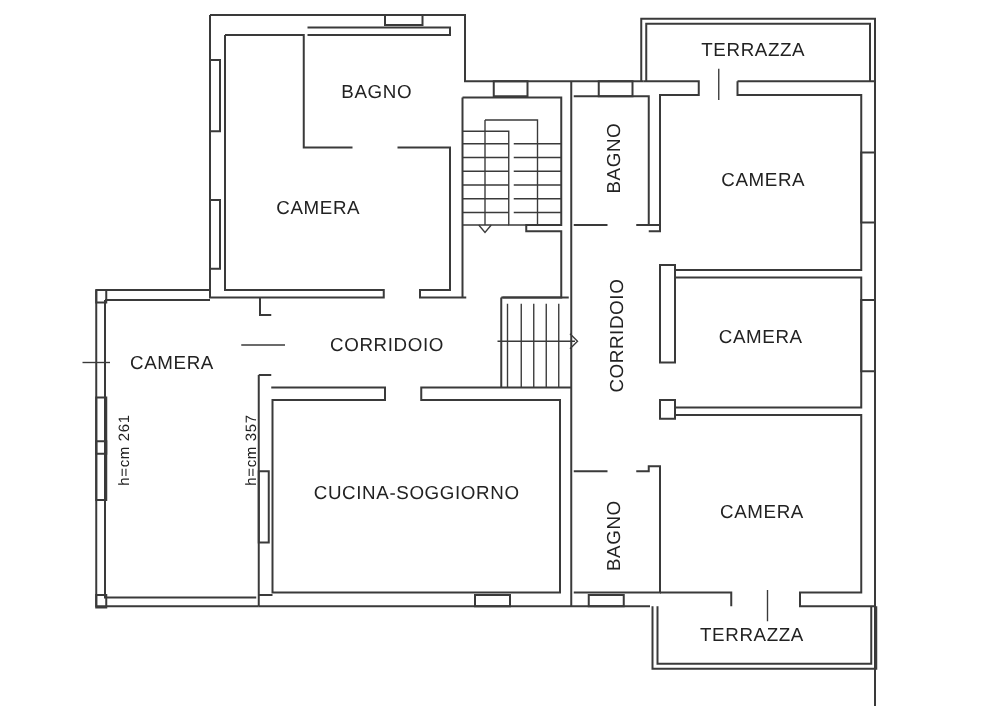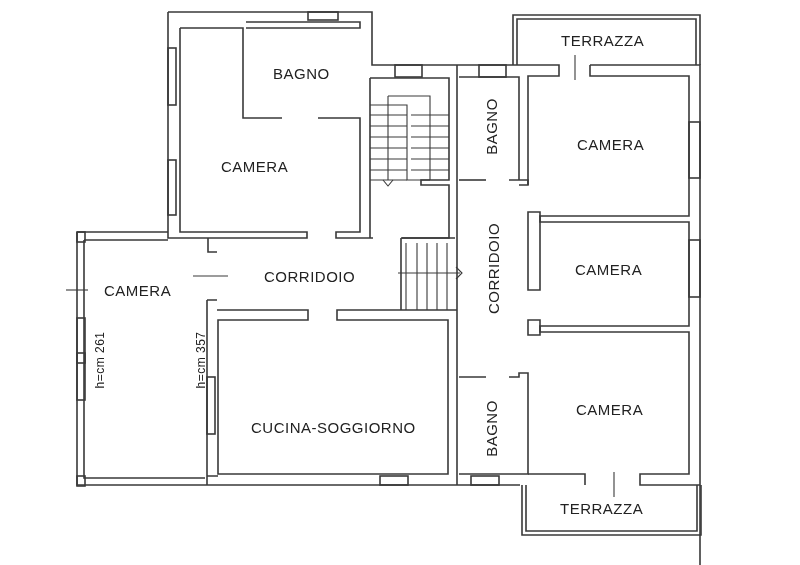--- a/index.html
+++ b/index.html
@@ -74,21 +74,21 @@
 
   <path class="w" d="M513,65 L513,15 L700,15 L700,65 M517,65 L517,19 L696,19 L696,65"></path>
 
   <path class="w" d="M522,485 L522,535 L701,535 L701,485 M526,485 L526,531 L697,531 L697,485"></path>
 </svg>
 
 <div class="lbl" style="left:273px;top:65px;">BAGNO</div>
 <div class="lbl" style="left:221px;top:158px;">CAMERA</div>
 <div class="lbl" style="left:264px;top:268px;">CORRIDOIO</div>
 <div class="lbl" style="left:104px;top:282px;">CAMERA</div>
-<div class="lbl" style="left:251px;top:386px;margin-top:33px;">CUCINA-SOGGIORNO</div>
+<div class="lbl" style="left:251px;top:386px;">CUCINA-SOGGIORNO</div>
 <div class="lbl" style="left:561px;top:32px;">TERRAZZA</div>
 <div class="lbl" style="left:577px;top:136px;">CAMERA</div>
 <div class="lbl" style="left:575px;top:261px;">CAMERA</div>
 <div class="lbl" style="left:576px;top:401px;">CAMERA</div>
 <div class="lbl" style="left:560px;top:500px;">TERRAZZA</div>
 
 <div class="lbl vert" style="left:463px;top:118px;transform:rotate(-90deg);">BAGNO</div>
 <div class="lbl vert" style="left:448px;top:260px;transform:rotate(-90deg);">CORRIDOIO</div>
 <div class="lbl vert" style="left:463px;top:420px;transform:rotate(-90deg);">BAGNO</div>
 

